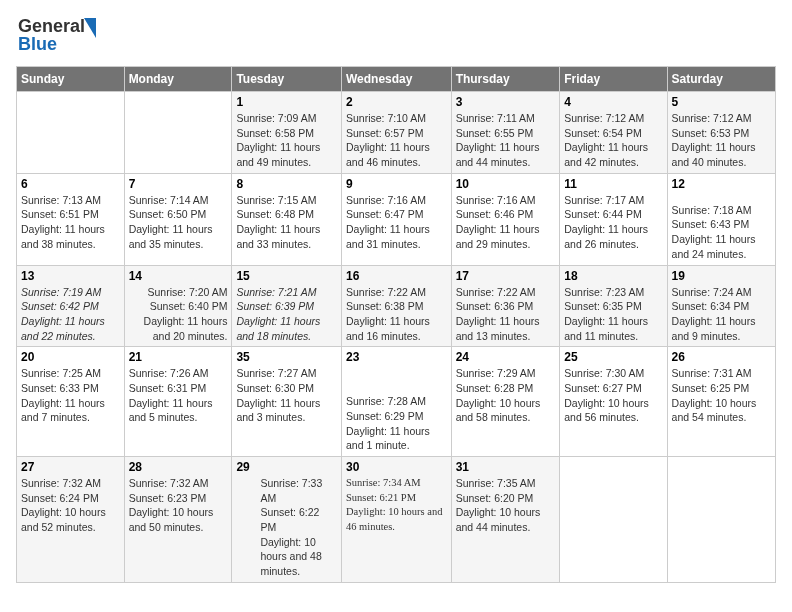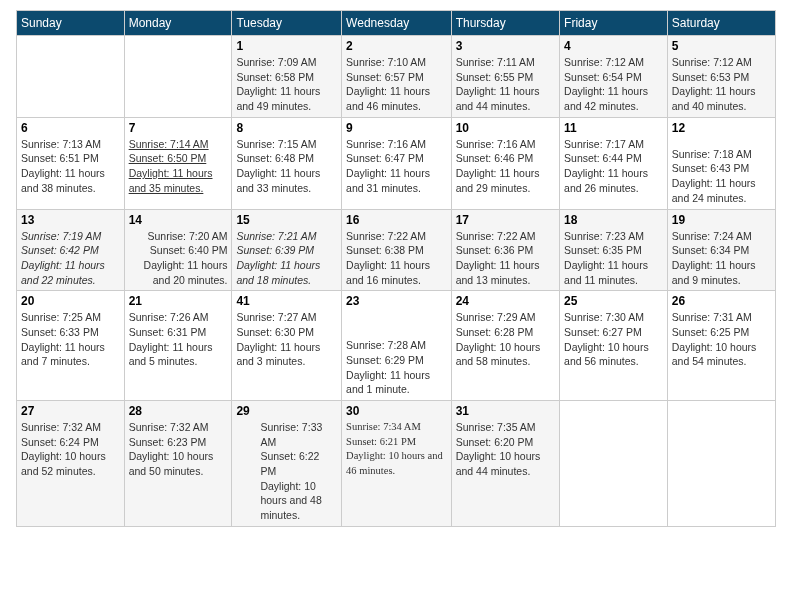--- a/index.html
+++ b/index.html
@@ -36,25 +36,25 @@
     .location {
       font-size: 16px;
       color: #555;
     }
     .calendar {
       width: 100%;
       border-collapse: collapse;
       font-size: 10.5px;
     }
     .calendar th {
-      background: #0c4a6e;
+      background: #737373;
       color: #fff;
       padding: 5px 4px;
       text-align: left;
-      font-weight: normal;
+      font-weight: bold;
       font-size: 12px;
       border: 1px solid #ccc;
     }
     .calendar td {
       border: 1px solid #ccc;
       vertical-align: top;
       padding: 3px 4px;
       min-height: 80px;
       width: 113px;
       background: #fff;
@@ -78,20 +78,33 @@
     .empty-cell {
       background: #fff !important;
     }
     .row-odd td { background: #f9f9f9; }
     .row-even td { background: #ffffff; }
   </style>
 </head>
 <body>
 
 <div class="page">
+  <div class="header">
+    <div class="logo">
+      <svg width="90" height="50" viewBox="0 0 90 50">
+        <text x="2" y="22" font-family="Arial" font-size="18" font-weight="bold" fill="#333">General</text>
+        <text x="2" y="40" font-family="Arial" font-size="18" font-weight="bold" fill="#1a6bb5">Blue</text>
+        <polygon points="68,8 80,8 80,28" fill="#1a6bb5"></polygon>
+      </svg>
+    </div>
+    <div class="title-block">
+      <div class="month-title"></div>
+      <div class="location"></div>
+    </div>
+  </div>
 
   <table class="calendar">
     <thead>
       <tr>
       <th>Sunday</th>
           <th>Monday</th>
           <th>Tuesday</th>
           <th>Wednesday</th>
           <th>Thursday</th>
           <th>Friday</th>
@@ -135,21 +148,21 @@
         </tr>
         <tr class="row-even">
           <td>
             <span class="day-num">6</span>
             <div class="day-info" style="white-space: pre-line;">Sunrise: 7:13 AM
 Sunset: 6:51 PM
 Daylight: 11 hours and 38 minutes.</div>
           </td>
           <td>
             <span class="day-num">7</span>
-            <div class="day-info" style="white-space: pre-line; text-decoration: underline;">Sunrise: 7:14 AM
+            <div class="day-info" style="white-space: pre-line;">Sunrise: 7:14 AM
 Sunset: 6:50 PM
 Daylight: 11 hours and 35 minutes.</div>
           </td>
           <td>
             <span class="day-num">8</span>
             <div class="day-info" style="white-space: pre-line;">Sunrise: 7:15 AM
 Sunset: 6:48 PM
 Daylight: 11 hours and 33 minutes.</div>
           </td>
           <td>
@@ -228,21 +241,21 @@
 Sunset: 6:33 PM
 Daylight: 11 hours and 7 minutes.</div>
           </td>
           <td>
             <span class="day-num">21</span>
             <div class="day-info" style="white-space: pre-line;">Sunrise: 7:26 AM
 Sunset: 6:31 PM
 Daylight: 11 hours and 5 minutes.</div>
           </td>
           <td>
-            <span class="day-num">41</span>
+            <span class="day-num">35</span>
             <div class="day-info" style="white-space: pre-line;">Sunrise: 7:27 AM
 Sunset: 6:30 PM
 Daylight: 11 hours and 3 minutes.</div>
           </td>
           <td>
             <span class="day-num">23</span>
             <div class="day-info" style="white-space: pre-line; margin-top: 30px;">Sunrise: 7:28 AM
 Sunset: 6:29 PM
 Daylight: 11 hours and 1 minute.</div>
           </td>

